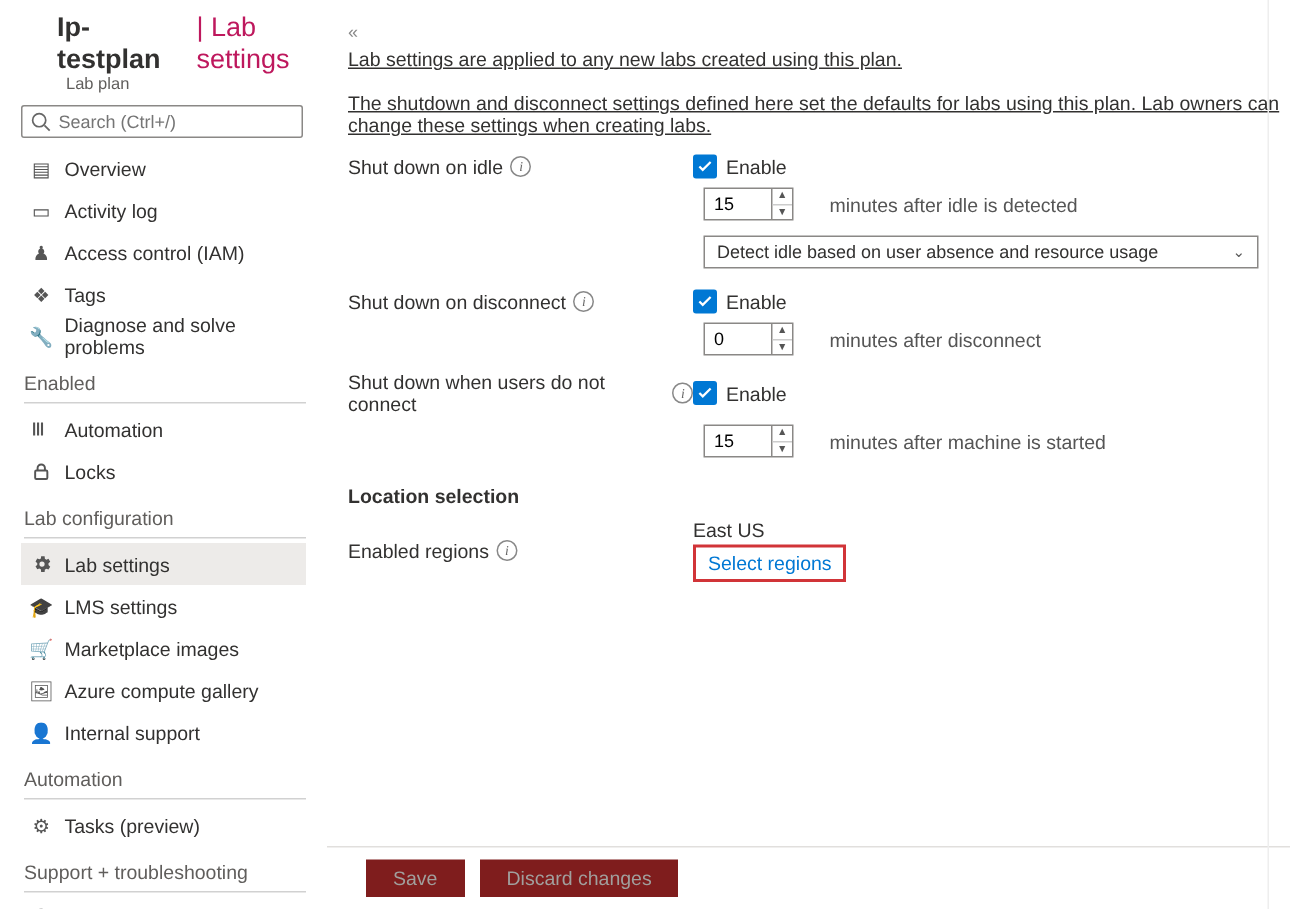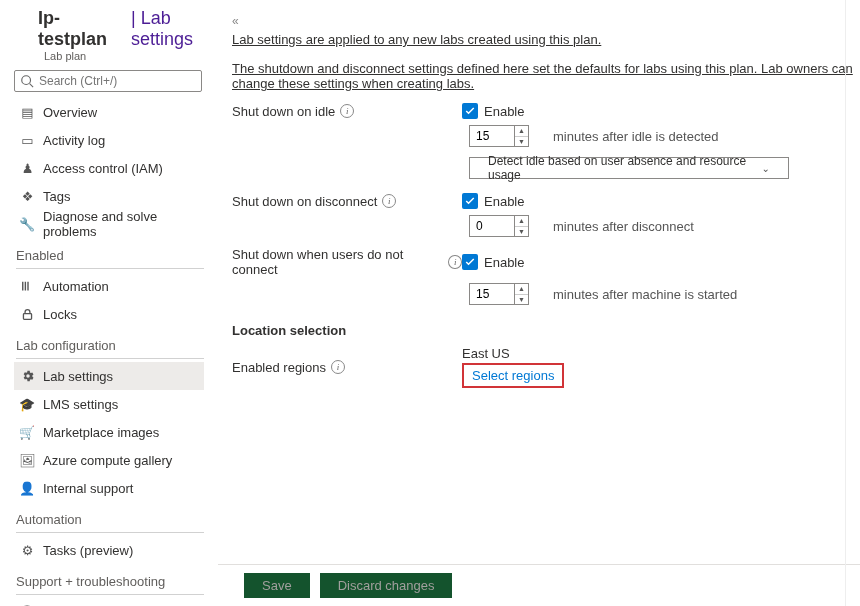--- a/index.html
+++ b/index.html
@@ -16,21 +16,21 @@
   color:var(--text);
 }
 body {margin:0;background:#fff;width:860px;height:606px;overflow:hidden;position:relative;}
 .col-left {position:absolute;left:0;top:0;width:212px;bottom:0;padding:8px 0 0 14px;box-sizing:border-box;overflow:hidden;}
 .col-right {position:absolute;left:218px;right:0;top:0;bottom:0;padding:8px 4px 0 14px;box-sizing:border-box;}
 
 
 .hdr {display:flex;align-items:flex-start;gap:24px;}
 .hdr .gear {width:22px;height:22px;color:var(--accent);}
 .hdr-title {font-size:18px;font-weight:600;}
-.hdr-sub  {font-size:18px;font-weight:400;color:#4c1d95;}
+.hdr-sub  {font-size:18px;font-weight:400;color:#be185d;}
 .hdr .star {color:#8a8886;font-size:14px;cursor:pointer;}
 .hdr .dots {color:#8a8886;font-size:14px;cursor:pointer;}
 .hdr-type {font-size:11px;color:var(--muted);margin:0 0 8px 30px;}
 
 
 .search {position:relative;width:188px;margin:4px 0 6px 0;}
 .search input {width:100%;box-sizing:border-box;padding:3px 4px 3px 24px;border:1px solid var(--border);border-radius:2px;font-size:12px;}
 .search svg {position:absolute;left:6px;top:4px;width:14px;height:14px;color:#666;}
 
 
@@ -49,29 +49,29 @@
 .chk {display:flex;align-items:center;gap:6px;}
 .chkbox {width:16px;height:16px;background:var(--accent);border-radius:2px;display:flex;align-items:center;justify-content:center;}
 .chkbox svg{width:12px;height:12px;color:#fff;}
 .num-wrap {display:flex;align-items:center;border:1px solid #8a8886;width:60px;height:22px;box-sizing:border-box;margin-right:24px;}
 .num-wrap input {border:none;width:38px;padding:0 0 0 6px;font-size:12px;outline:none;}
 .num-arrows {display:flex;flex-direction:column;border-left:1px solid #8a8886;width:16px;height:100%;}
 .num-arrows span {flex:1;display:flex;align-items:center;justify-content:center;font-size:7px;color:#555;cursor:pointer;line-height:1;}
 .num-arrows span:first-child{border-bottom:1px solid #ccc;}
 .sub-row {display:flex;align-items:center;margin:6px 0 10px 237px;font-size:13px;}
 .sub-row-txt {color:#555;}
-.select {display:flex;align-items:center;justify-content:space-between;border:1px solid #8a8886;padding:2px 18px;width:320px;height:22px;box-sizing:border-box;font-size:12px;color:var(--text);cursor:pointer;}
+.select {display:flex;align-items:center;justify-content:space-between;border:1px solid #8a8886;padding:2px 8px;width:370px;height:22px;box-sizing:border-box;font-size:12px;color:var(--text);cursor:pointer;}
 .select .caret {font-size:10px;color:#555;}
 .loc-row {display:flex;margin:8px 0;}
 .loc-label {width:230px;display:flex;align-items:center;gap:5px;}
 .loc-val {font-size:13px;}
 .select-regions {display:inline-block;color:var(--link);border:2px solid #d13438;padding:3px 8px;margin-top:2px;cursor:pointer;font-size:13px;}
 
 .footer {position:absolute;left:0;right:0;bottom:0;border-top:1px solid #e1dfdd;padding:8px 0 8px 26px;display:flex;gap:10px;}
-.btn {background:#14532d;border:none;color:#a19f9d;padding:5px 18px;font-size:13px;cursor:default;}
+.btn {background:#7f1d1d;border:none;color:#a19f9d;padding:5px 18px;font-size:13px;cursor:default;}
 
 
 .c-red{color:#dd5900;} .c-purple{color:#881798;} .c-gold{color:#d1a300;}
 .c-navy{color:#004e8c;} .c-teal{color:#0b6a0b;}
 .c-blue{color:#0078d4;} .c-blue2{color:#2266e3;} .c-maroon{color:#8a3b3b;}
 
 
 .scroll-hint{position:absolute;right:0;top:0;width:14px;height:100%;border-left:1px solid #eee;}
 </style>
 </head>

